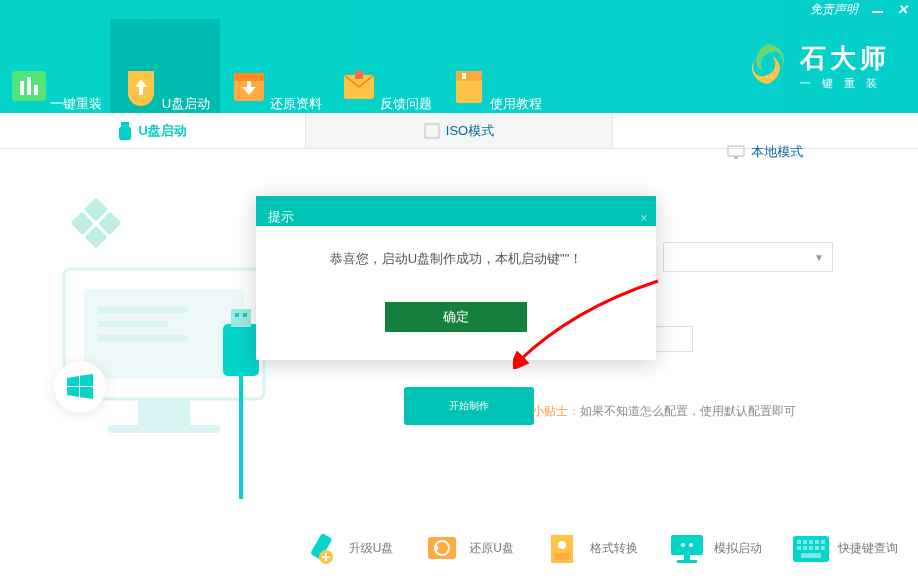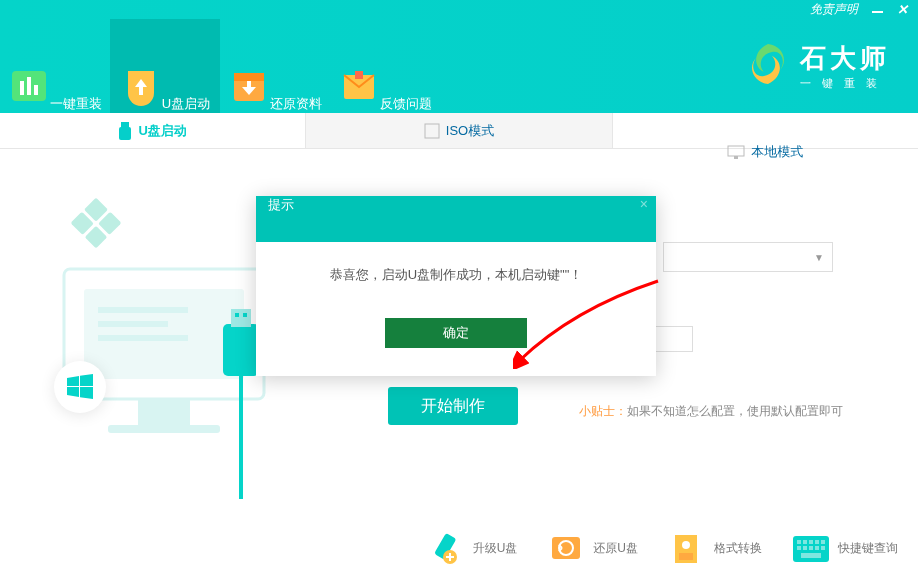--- a/index.html
+++ b/index.html
@@ -23,29 +23,29 @@
 .mode-tab:last-child { border-right: none; margin-top: 39px; }
 .mode-tab.active { color: #05cfca; background: #fff; font-weight: bold; }
 .content { position: relative; height: 431px; }
 .bg-illustration { position: absolute; left: 58px; top: 60px; width: 320px; height: 290px; }
 .win-badge { position: absolute; left: 54px; top: 212px; width: 52px; height: 52px; background: #fff; border-radius: 50%; display: flex; align-items: center; justify-content: center; box-shadow: 0 2px 15px rgba(0,0,0,0.1); }
 .quad-badge { position: absolute; left: 78px; top: 56px; width: 36px; height: 36px; transform: rotate(45deg); display: grid; grid-template-columns: 1fr 1fr; gap: 3px; }
 .quad-badge div { background: #bdeee3; border-radius: 2px; }
 .select-box { position: absolute; right: 85px; top: 93px; width: 170px; height: 30px; border: 1px solid #ddd; background: #fff; display: flex; align-items: center; justify-content: flex-end; padding-right: 8px; }
 .select-arrow { font-size: 10px; color: #999; }
 .empty-field { position: absolute; right: 225px; top: 177px; width: 80px; height: 26px; border: 1px solid #ddd; }
-.start-btn { position: absolute; left: 388px; top: 238px; width: 130px; height: 38px; background: #00c3b6; color: #fff; font-size: 16px; border-radius: 3px; display: flex; align-items: center; justify-content: center; cursor: pointer; }
-.tip { position: absolute; left: 579px; top: 254px; font-size: 12px; color: #888; }
+.start-btn { position: absolute; left: 404px; top: 238px; width: 130px; height: 38px; background: #00c3b6; color: #fff; font-size: 10px; border-radius: 3px; display: flex; align-items: center; justify-content: center; cursor: pointer; }
+.tip { position: absolute; left: 532px; top: 254px; font-size: 12px; color: #888; }
 .tip-label { color: #ff9a3d; }
 .bottom-tools { position: absolute; bottom: 14px; right: 20px; display: flex; gap: 28px; }
 .tool-item { display: flex; flex-direction: row; align-items: center; gap: 6px; cursor: pointer; }
 .tool-icon { width: 42px; height: 35px; display: flex; align-items: center; justify-content: center; }
 .tool-label { font-size: 12px; color: #777; }
 .dialog { position: absolute; left: 256px; top: 47px; width: 400px; background: #fff; box-shadow: 0 3px 20px rgba(0,0,0,0.2); z-index: 10; }
-.dialog-header { height: 46px; background: #00c3b6; color: #fff; font-size: 13px; display: flex; align-items: flex-start; padding-left: 12px; position: relative; }
+.dialog-header { height: 30px; background: #00c3b6; color: #fff; font-size: 13px; display: flex; align-items: flex-end; padding-left: 12px; position: relative; }
 .dialog-close { position: absolute; right: 8px; font-size: 14px; cursor: pointer; color: rgba(255,255,255,0.5); }
 .dialog-body { padding: 24px 20px 28px; text-align: center; font-size: 13px; color: #555; }
 .dialog-btn { width: 142px; height: 30px; background: #15803d; color: #fff; font-size: 13px; margin: 34px auto 0; display: flex; align-items: center; justify-content: center; cursor: pointer; }
 .arrow-annotation { position: absolute; left: 513px; top: 130px; width: 148px; height: 90px; z-index: 11; pointer-events: none; }
 </style>
 </head>
 <body>
 
 <div class="titlebar">
   <span>免责声明</span>
@@ -86,20 +86,30 @@
   </div>
   <div class="nav-item">
     <div class="nav-icon">
       <svg width="42" height="42" viewBox="0 0 42 42">
           <rect x="6" y="10" width="30" height="24" rx="2" fill="#ffc447"></rect>
           <path d="M6 10 l15 12 l15-12" fill="none" stroke="#ff8c1a" stroke-width="2"></path>
           <rect x="17" y="6" width="8" height="8" fill="#ff6b4a"></rect>
         </svg>
     </div>
     <span class="nav-label">反馈问题</span>
+  </div>
+  <div class="nav-item">
+    <div class="nav-icon">
+      <svg width="42" height="42" viewBox="0 0 42 42">
+          <rect x="8" y="6" width="26" height="32" rx="2" fill="#ffc447"></rect>
+          <rect x="8" y="6" width="26" height="10" fill="#ffa940"></rect>
+          <rect x="14" y="8" width="4" height="6" fill="#fff"></rect>
+        </svg>
+    </div>
+    <span class="nav-label">使用教程</span>
   </div>
   <div class="brand">
     <div class="brand-logo">
       <svg viewBox="0 0 48 48">
           <path d="M24 4 C10 10 8 26 20 32 C14 26 16 14 28 12 C38 10 42 22 36 30 C44 22 40 6 24 4 Z" fill="#6ad96f"></path>
           <path d="M24 44 C38 38 40 22 28 16 C34 22 32 34 20 36 C10 38 6 26 12 18 C4 26 8 42 24 44 Z" fill="#ffc447"></path>
         </svg>
     </div>
     <div class="brand-text">
       <div class="brand-title">石大师</div>
@@ -196,20 +206,32 @@
     </div>
     <div class="tool-item">
       <div class="tool-icon">
         <svg width="36" height="36" viewBox="0 0 36 36">
             <rect x="6" y="4" width="22" height="28" fill="#ffc447"></rect>
             <circle cx="17" cy="14" r="4" fill="#fff"></circle>
             <rect x="10" y="22" width="14" height="7" fill="#ffa940"></rect>
           </svg>
       </div>
       <span class="tool-label">格式转换</span>
+    </div>
+    <div class="tool-item">
+      <div class="tool-icon">
+        <svg width="38" height="34" viewBox="0 0 38 34">
+            <rect x="3" y="3" width="32" height="20" rx="2" fill="#05d4c9"></rect>
+            <circle cx="15" cy="13" r="2" fill="#fff"></circle>
+            <circle cx="23" cy="13" r="2" fill="#fff"></circle>
+            <rect x="16" y="23" width="6" height="5" fill="#05d4c9"></rect>
+            <rect x="9" y="28" width="20" height="3" fill="#05d4c9"></rect>
+          </svg>
+      </div>
+      <span class="tool-label">模拟启动</span>
     </div>
     <div class="tool-item">
       <div class="tool-icon">
         <svg width="40" height="30" viewBox="0 0 40 30">
             <rect x="2" y="2" width="36" height="26" rx="3" fill="#05d4c9"></rect>
             <g fill="#7ee6e0">
               <rect x="6" y="6" width="4" height="4"></rect>
               <rect x="12" y="6" width="4" height="4"></rect>
               <rect x="18" y="6" width="4" height="4"></rect>
               <rect x="24" y="6" width="4" height="4"></rect>

